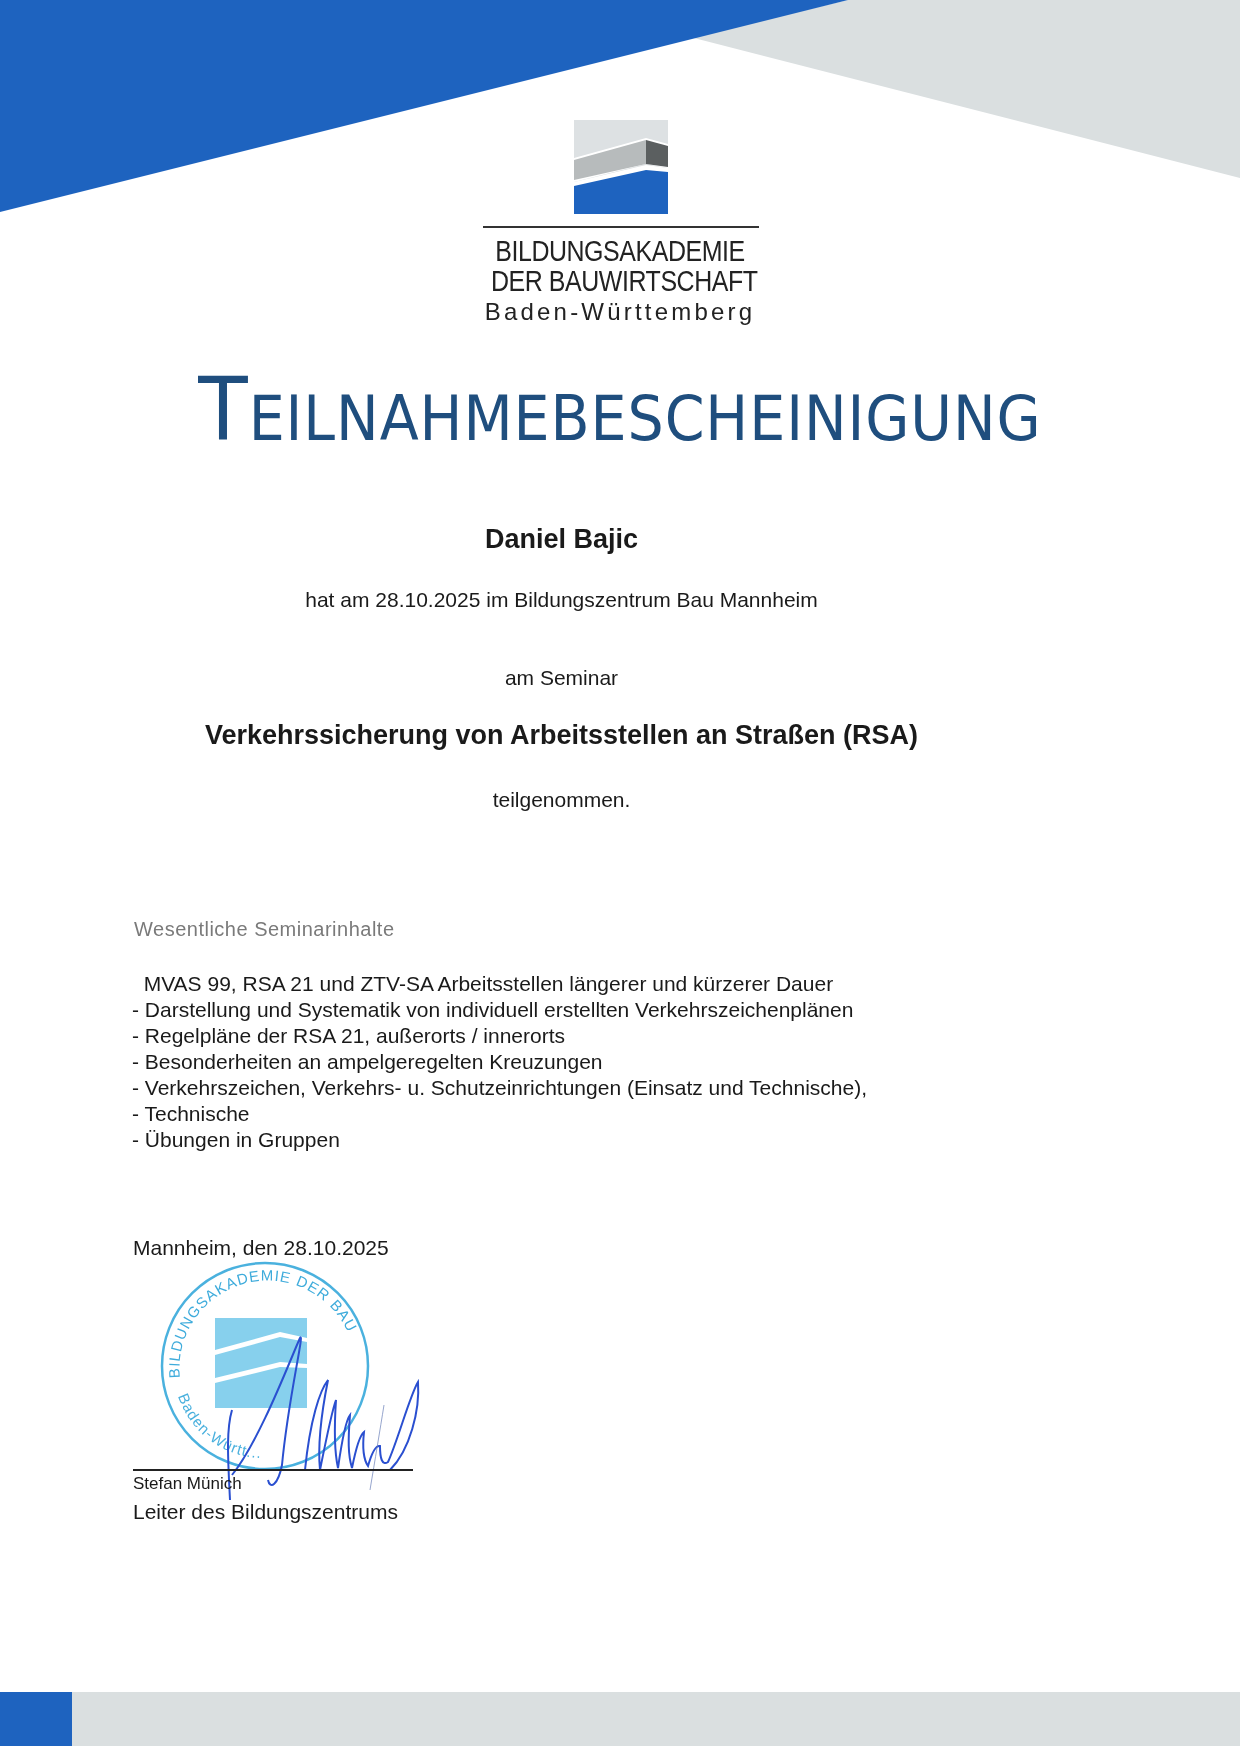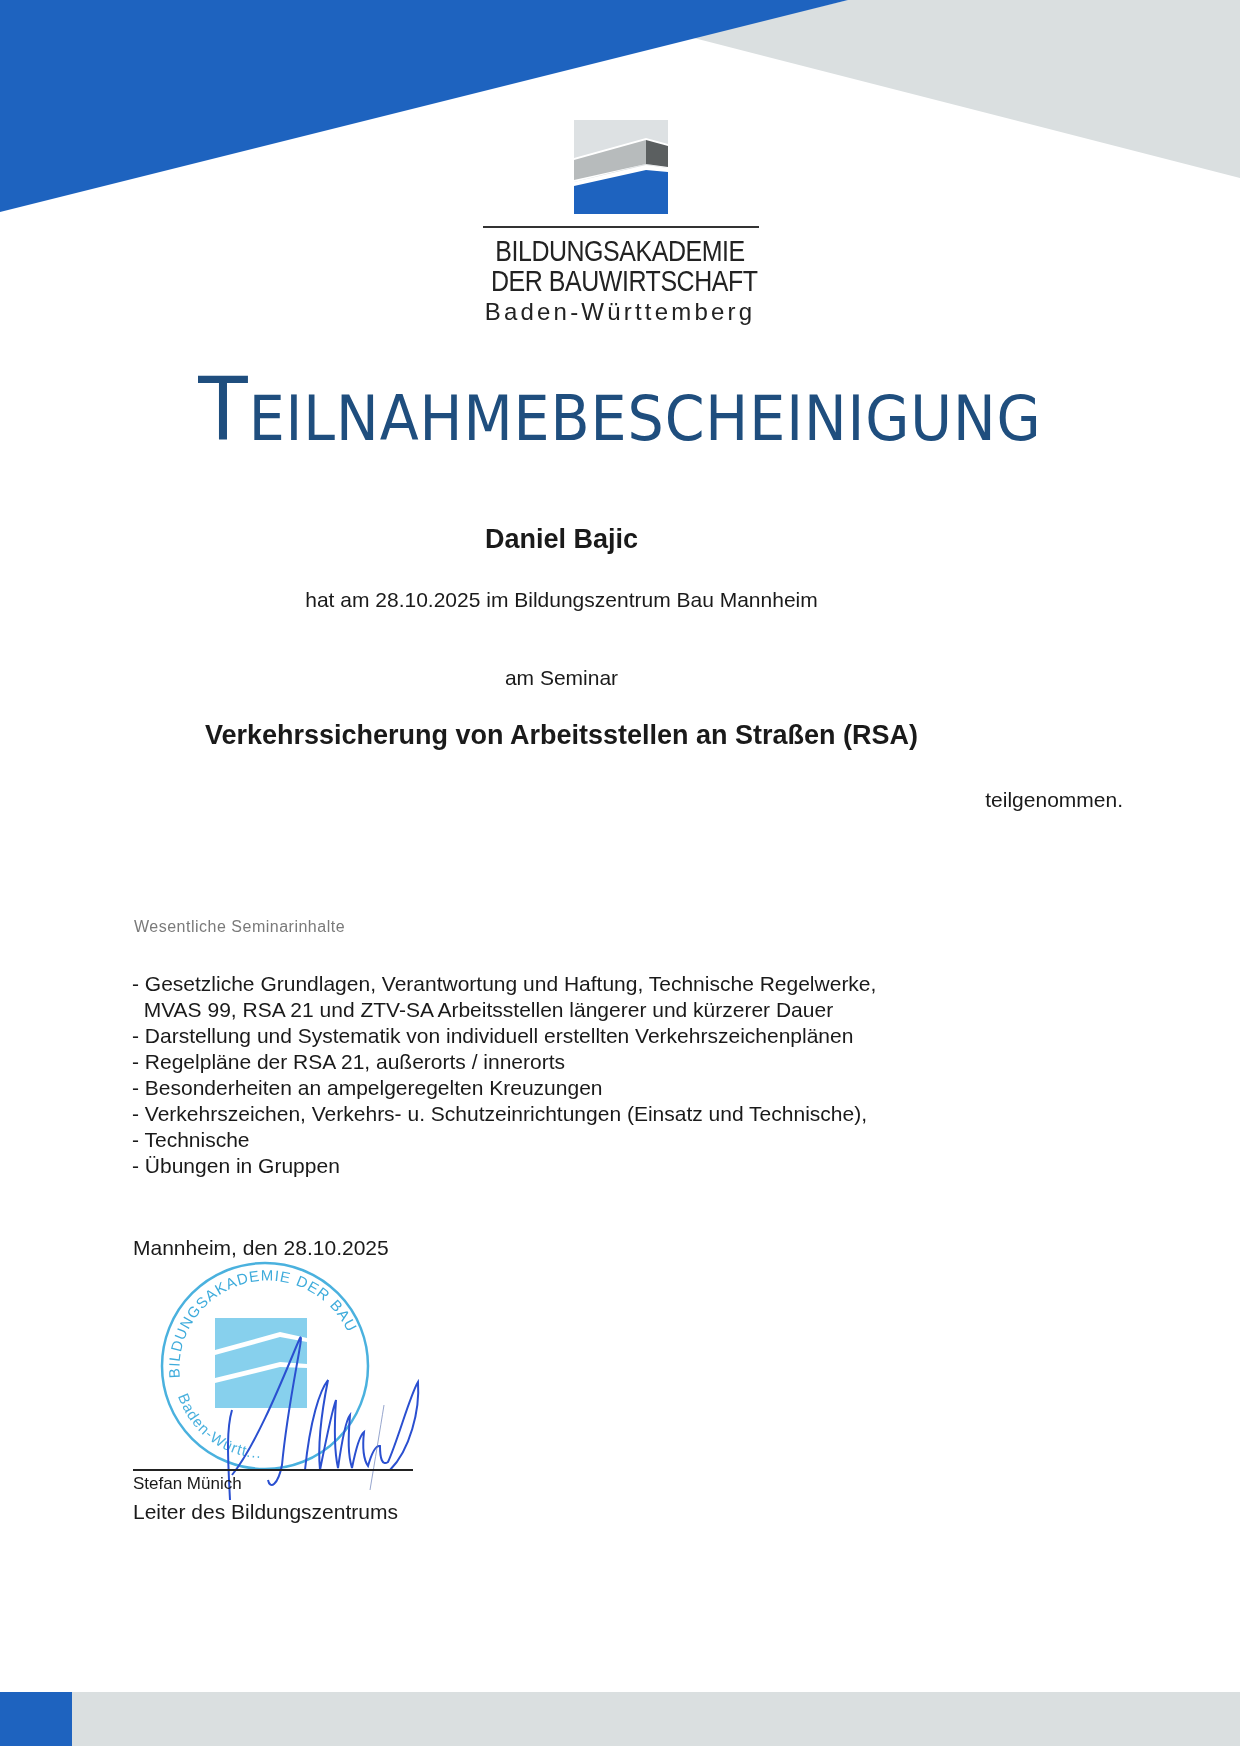--- a/index.html
+++ b/index.html
@@ -27,23 +27,23 @@
       font-variant: small-caps; white-space: nowrap;
       font-family: "DejaVu Sans", sans-serif;
       transform: scaleX(0.92);
     }
 
     .center-line { position: absolute; left: 0; width: 1123px; text-align: center; white-space: nowrap; }
     .name { top: 524px; font-size: 27px; font-weight: bold; }
     .intro { top: 588px; font-size: 21px; }
     .seminar-label { top: 666px; font-size: 21px; }
     .seminar-title { top: 720px; font-size: 27px; font-weight: bold; text-align: center; }
-    .participated { top: 788px; font-size: 21px; text-align: right; }
+    .participated { top: 788px; font-size: 21px; }
 
-    .contents-heading { position: absolute; left: 134px; top: 918px; font-size: 16px; color: #7a7a7a; letter-spacing: 0.5px; }
+    .contents-heading { position: absolute; left: 134px; top: 918px; font-size: 20px; color: #7a7a7a; letter-spacing: 0.5px; }
     .contents-list { position: absolute; left: 132px; top: 971px; margin: 0; padding: 0; list-style: none; font-size: 21px; line-height: 26px; }
     .contents-list li { white-space: nowrap; }
 
     .place-date { position: absolute; left: 133px; top: 1236px; font-size: 21px; }
 
     #stamp { position: absolute; left: 150px; top: 1258px; width: 240px; height: 220px; }
     #signature { position: absolute; left: 220px; top: 1300px; width: 220px; height: 200px; }
     .sig-rule { position: absolute; left: 133px; top: 1469px; width: 280px; height: 2px; background: #222; }
     .signer-name { position: absolute; left: 133px; top: 1474px; font-size: 17px; }
     .signer-role { position: absolute; left: 133px; top: 1500px; font-size: 21px; }
@@ -72,21 +72,20 @@
 <div class="title">Teilnahmebescheinigung</div>
 
 <div class="center-line name">Daniel Bajic</div>
 <div class="center-line intro">hat am 28.10.2025 im Bildungszentrum Bau Mannheim</div>
 <div class="center-line seminar-label">am Seminar</div>
 <div class="center-line seminar-title">Verkehrssicherung von Arbeitsstellen an Straßen (RSA)</div>
 <div class="center-line participated">teilgenommen.</div>
 
 <div class="contents-heading">Wesentliche Seminarinhalte</div>
 <ul class="contents-list">
-  <li>- Gesetzliche Grundlagen, Verantwortung und Haftung, Technische Regelwerke,</li>
   <li>&nbsp;&nbsp;MVAS 99, RSA 21 und ZTV-SA Arbeitsstellen längerer und kürzerer Dauer</li>
   <li>- Darstellung und Systematik von individuell erstellten Verkehrszeichenplänen</li>
   <li>- Regelpläne der RSA 21, außerorts / innerorts</li>
   <li>- Besonderheiten an ampelgeregelten Kreuzungen</li>
   <li>- Verkehrszeichen, Verkehrs- u. Schutzeinrichtungen (Einsatz und Technische),</li>
   <li>- Technische</li>
   <li>- Übungen in Gruppen</li>
 </ul>
 
 <div class="place-date">Mannheim, den 28.10.2025</div>

